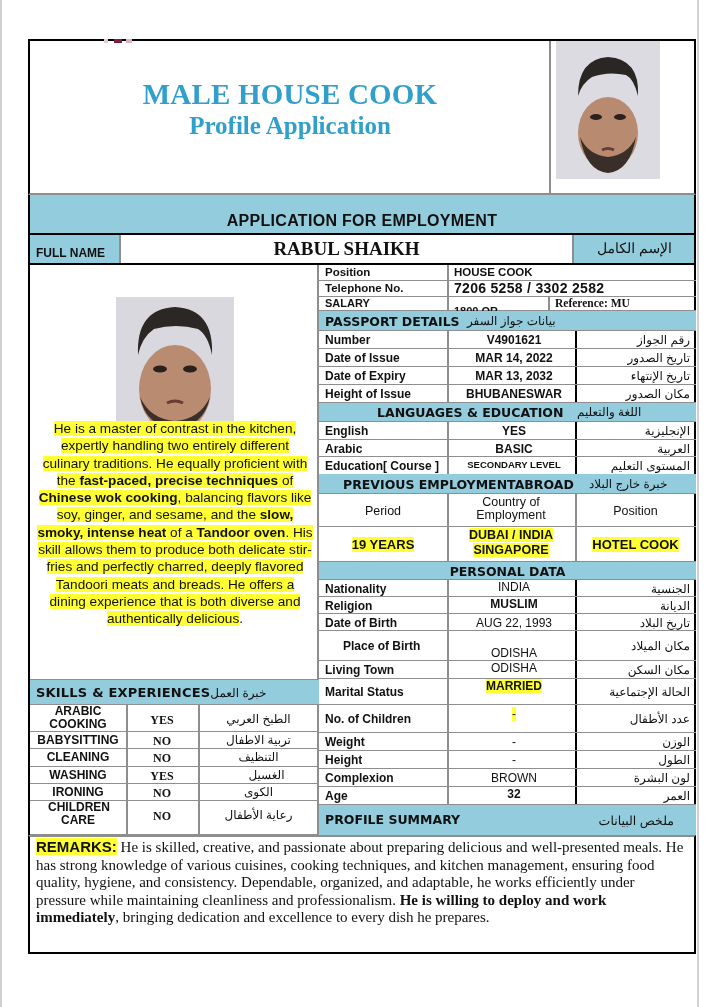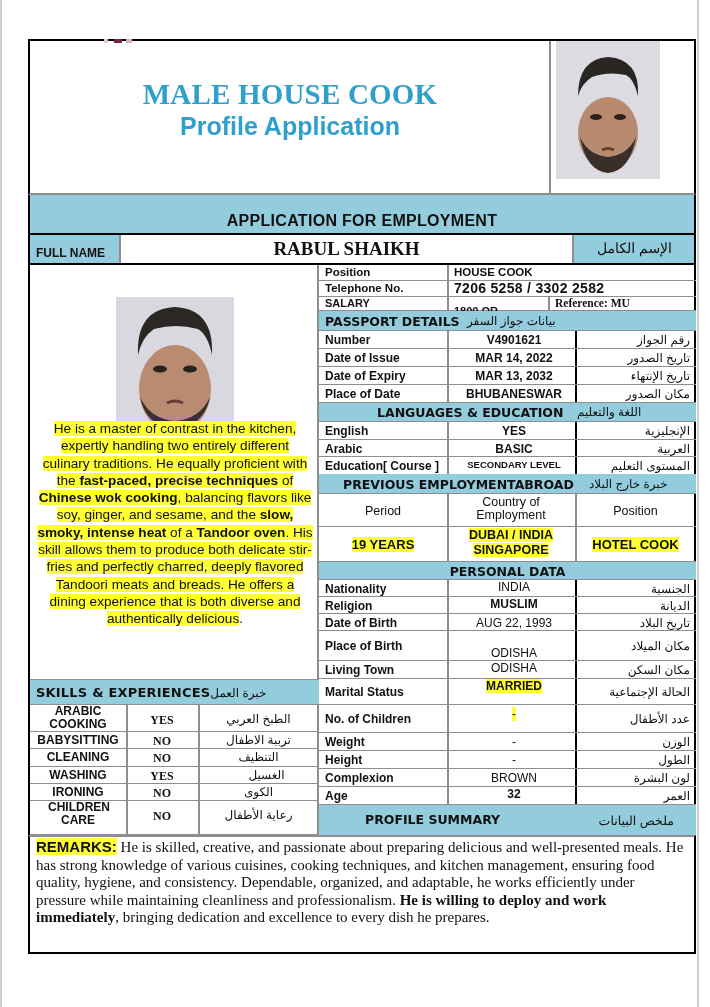--- a/index.html
+++ b/index.html
@@ -12,21 +12,21 @@
   .sheet { position: absolute; left: 28px; top: 39px; width: 668px; height: 915px; }
   .abs { position: absolute; }
   .blue { background: #93cddd; }
   .yl { background: #ffff33; }
 
   
   .header { left: 0; top: 0; width: 668px; height: 156px; border: 2px solid #000; border-bottom: 2px solid #8e8e8e; }
   .logo-mark { position: absolute; left: 72px; top: -2px; width: 34px; height: 6px; }
   .logo-mark i { position: absolute; top: 0; height: 4px; background: #7a1f3d; }
   .title1 { position: absolute; left: 0; width: 520px; top: 37px; text-align: center; font-family: "Liberation Serif", serif; font-weight: bold; font-size: 29px; color: #2f9fcb; letter-spacing: 0.2px; }
-  .title2 { position: absolute; left: 0; width: 520px; top: 71px; text-align: center; font-family: Liberation Sans, sans-serif; font-weight: bold; font-size: 25px; color: #2f9fcb; }
+  .title2 { position: absolute; left: 0; width: 520px; top: 71px; text-align: center; font-family: Liberation Serif, serif; font-weight: bold; font-size: 25px; color: #2f9fcb; }
   .hdr-divider { position: absolute; left: 519px; top: 0; width: 2px; height: 154px; background: #8e8e8e; }
   .photo-top { position: absolute; left: 526px; top: 0; width: 104px; height: 138px; }
 
   .app-bar { left: 0; top: 156px; width: 668px; height: 38px; border-left: 2px solid #000; border-right: 2px solid #000; }
   .app-bar span { position: absolute; left: 0; right: 0; bottom: 3px; text-align: center; font-weight: bold; font-size: 16px; letter-spacing: 0.3px; }
 
   .name-row { left: 0; top: 194px; width: 668px; height: 32px; border: 2px solid #000; border-top: 2px solid #000; background: #93cddd; }
   .name-row .lbl { position: absolute; left: 6px; bottom: 3px; font-weight: bold; font-size: 12px; }
   .name-row .val { position: absolute; left: 89px; top: 0; width: 455px; height: 28px; background: #fff; border-left: 2px solid #8e8e8e; border-right: 2px solid #8e8e8e; text-align: center; font-family: "Liberation Serif", serif; font-weight: bold; font-size: 19px; line-height: 28px; }
   .name-row .ar { position: absolute; right: 22px; top: 5px; font-size: 14px; direction: rtl; }
@@ -156,21 +156,21 @@
           <div class="vline-dark" style="left: 256px;"></div>
         </div>
         <div class="r" style="top: 102px; height: 18px;">
           <span class="c1" style="top: 2px;">Date of Expiry</span>
           <span class="c2" style="top: 2px; font-weight: bold;">MAR 13, 2032</span>
           <span class="c3" style="top: 2px;">تاريخ الإنتهاء</span>
           <div class="vline" style="left: 128px;"></div>
           <div class="vline-dark" style="left: 256px;"></div>
         </div>
         <div class="r" style="top: 120px; height: 18px;">
-          <span class="c1" style="top: 2px;">Place of Date</span>
+          <span class="c1" style="top: 2px;">Height of Issue</span>
           <span class="c2" style="top: 2px; font-weight: bold;">BHUBANESWAR</span>
           <span class="c3" style="top: 2px;">مكان الصدور</span>
           <div class="vline" style="left: 128px;"></div>
           <div class="vline-dark" style="left: 256px;"></div>
         </div>
       </div>
 
     <div class="sec" style="top:138px;height:19px;">
       <span class="abs" style="left:58px;top:2px;font-family:'DejaVu Sans',sans-serif;font-size:12.5px;">LANGUAGES &amp; EDUCATION</span>
       <span class="abs" style="left:258px;top:2px;font-size:12px;font-weight:normal;direction:rtl;">اللغة والتعليم</span>
@@ -237,21 +237,21 @@
           <div class="vline-dark" style="left: 256px;"></div>
         </div>
         <div class="r" style="top: 349px; height: 17px;">
           <span class="c1" style="top: 2px;">Date of Birth</span>
           <span class="c2" style="top: 2px; font-weight: normal;">AUG 22, 1993</span>
           <span class="c3" style="top: 2px;">تاريخ البلاد</span>
           <div class="vline" style="left: 128px;"></div>
           <div class="vline-dark" style="left: 256px;"></div>
         </div>
         <div class="r" style="top: 366px; height: 30px;">
-          <span class="c1" style="top: 8px;">Place of Birth</span>
+          <span class="c1" style="top: 8px; margin-left: 18px;">Place of Birth</span>
           <span class="c2" style="top: 15px; font-weight: normal;">ODISHA</span>
           <span class="c3" style="top: 8px;">مكان الميلاد</span>
           <div class="vline" style="left: 128px;"></div>
           <div class="vline-dark" style="left: 256px;"></div>
         </div>
         <div class="r" style="top: 396px; height: 18px;">
           <span class="c1" style="top: 2px;">Living Town</span>
           <span class="c2" style="top: 0px; font-weight: normal;">ODISHA</span>
           <span class="c3" style="top: 2px;">مكان السكن</span>
           <div class="vline" style="left: 128px;"></div>
@@ -295,21 +295,21 @@
         <div class="r" style="top: 522px; height: 18px;">
           <span class="c1" style="top: 2px;">Age</span>
           <span class="c2" style="top: 0px; font-weight: bold;">32</span>
           <span class="c3" style="top: 2px;">العمر</span>
           <div class="vline" style="left: 128px;"></div>
           <div class="vline-dark" style="left: 256px;"></div>
         </div>
       </div>
 
     <div class="sec" style="top:540px;height:30px;border-bottom:none;">
-      <span class="abs" style="left:6px;top:7px;font-family:'DejaVu Sans',sans-serif;font-size:12.5px;margin-left:40px;">PROFILE SUMMARY</span>
+      <span class="abs" style="left:6px;top:7px;font-family:'DejaVu Sans',sans-serif;font-size:12.5px;">PROFILE SUMMARY</span>
       <span class="abs" style="right:22px;top:8px;font-size:12.5px;font-weight:normal;direction:rtl;">ملخص البيانات</span>
     </div>
   </div>
 
   <div class="abs skills" style="height:156px;">
     <div class="sk-head">
       <span class="en"><span>SKILLS &amp; EXPERIENCES</span><span class="ar">خبرة العمل</span></span>
     </div>
     <div id="skill-rows">
         <div class="sk-row" style="top: 26px; height: 27px;">

